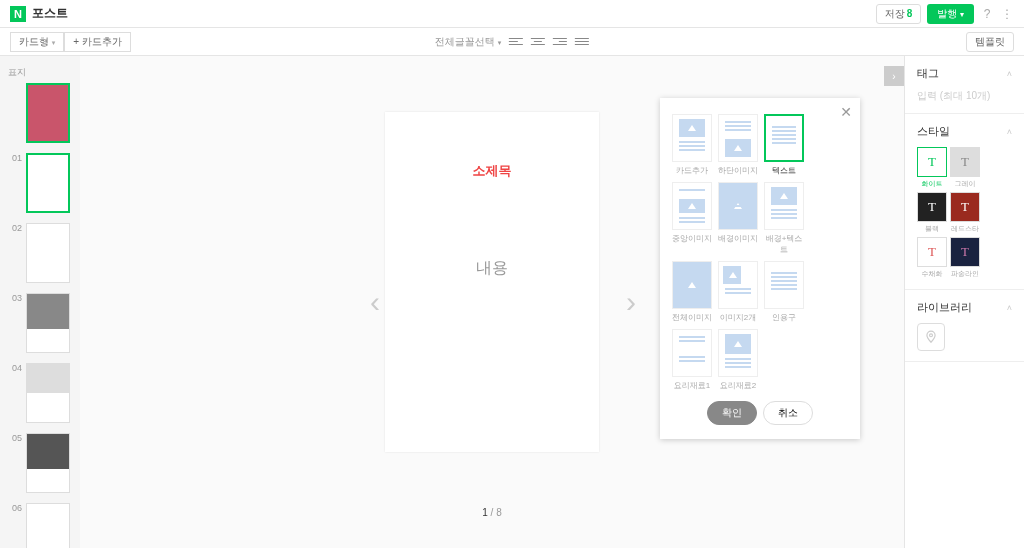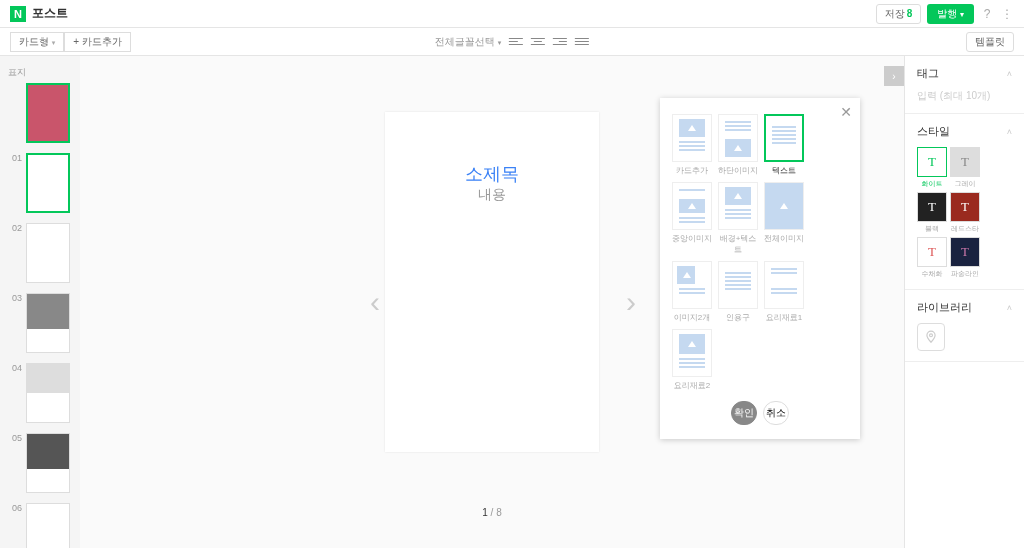--- a/index.html
+++ b/index.html
@@ -22,41 +22,41 @@
 .tool-right{margin-left:auto}
 .main{display:flex;height:492px}
 .side-l{width:80px;background:#f5f5f5;padding:10px 8px;overflow:hidden}
 .side-l .lbl{font-size:9px;color:#999;margin-bottom:4px}
 .thumb{width:44px;height:60px;background:#fff;border:1px solid #ddd;margin-bottom:10px;position:relative;overflow:hidden}
 .thumb.active{border:2px solid #03c75a}
 .thumb.cover{background:#c9556b;border:2px solid #03c75a}
 .thumb-wrap{position:relative;margin-left:18px}
 .canvas{flex:1;background:#fafafa;position:relative;display:flex;align-items:center;justify-content:center}
 .card{width:214px;height:340px;background:#fff;box-shadow:0 0 2px rgba(0,0,0,.1);position:relative;top:-20px;display:flex;flex-direction:column;align-items:center;padding-top:50px}
-.card .title{font-size:18px;color:#3b82f6;font-weight:400}
-.card .body{font-size:14px;color:#999;}
+.card .title{font-size:13px;color:#ef4444;font-weight:700}
+.card .body{font-size:16px;color:#999;margin-top:78px}
 .nav-arrow{position:absolute;top:50%;transform:translateY(-50%);font-size:30px;color:#ccc;cursor:pointer;font-family:sans-serif}
 .nav-arrow.left{left:290px}
 .nav-arrow.right{left:546px}
 .pager{position:absolute;bottom:30px;font-size:10px;color:#999}
 .pager b{color:#333;font-weight:normal}
 .collapse-btn{position:absolute;right:0;top:10px;width:20px;height:20px;background:#ccc;color:#fff;display:flex;align-items:center;justify-content:center;font-size:10px;cursor:pointer}
 .popup{position:absolute;left:580px;top:42px;width:200px;background:#fff;box-shadow:0 1px 6px rgba(0,0,0,.2);padding:16px 12px 14px}
 .popup .close{position:absolute;right:8px;top:6px;font-size:14px;color:#999;cursor:pointer}
 .grid{display:flex;flex-wrap:wrap;gap:6px;margin-bottom:10px}
 .gitem{width:40px;text-align:center}
 .gitem .gthumb{width:40px;height:48px;background:#fff;border:1px solid #eee;margin-bottom:3px;position:relative;overflow:hidden}
 .gitem.sel .gthumb{border:2px solid #03c75a}
 .gitem .glabel{font-size:8px;color:#aaa}
 .gitem.sel .glabel{color:#333;font-weight:500}
 .tlines{position:absolute;left:6px;right:6px}
 .tlines span{display:block;height:2px;background:#c5d9f0;margin-bottom:2px}
 .imgblk{position:absolute;left:6px;right:6px;background:#c5d9f0}
 .popup-btns{display:flex;justify-content:center;gap:6px;margin-top:8px}
-.popup-btns button{border-radius:12px;padding:4px 2px;font-size:10px;border:1px solid #ddd;background:#fff;cursor:pointer}
+.popup-btns button{border-radius:12px;padding:4px 14px;font-size:10px;border:1px solid #ddd;background:#fff;cursor:pointer}
 .popup-btns .confirm{background:#888;color:#fff;border-color:#888}
 .side-r{width:120px;border-left:1px solid #e5e5e5;background:#fff}
 .panel{border-bottom:1px solid #eee;padding:10px 12px}
 .panel-h{display:flex;justify-content:space-between;align-items:center;font-size:11px;color:#333;font-weight:500;cursor:pointer}
 .panel-h .chev{color:#ccc;font-size:9px}
 .placeholder{font-size:10px;color:#ccc;margin-top:8px}
 .styles{display:flex;flex-wrap:wrap;gap:3px;margin-top:8px}
 .style-item{width:30px;text-align:center}
 .style-item .sw{width:30px;height:30px;display:flex;align-items:center;justify-content:center;margin-bottom:2px;font-size:13px;font-family:serif;border:1px solid #ddd}
 .style-item.sel .sw{border:1px solid #03c75a}
@@ -222,20 +222,31 @@
               </div>
               <div class="imgblk"></div>
               <div class="tlines t2">
                 <span></span>
                 <span></span>
               </div>
             </div>
             <div class="glabel">중앙이미지</div>
           </div>
           <div class="gitem">
+            <div class="gthumb gt5">
+              <div class="imgblk"></div>
+              <div class="tlines">
+                <span></span>
+                <span></span>
+                <span></span>
+              </div>
+            </div>
+            <div class="glabel">배경이미지</div>
+          </div>
+          <div class="gitem">
             <div class="gthumb gt6">
               <div class="imgblk"></div>
               <div class="tlines">
                 <span></span>
                 <span></span>
                 <span></span>
               </div>
             </div>
             <div class="glabel">배경+텍스트</div>
           </div>

